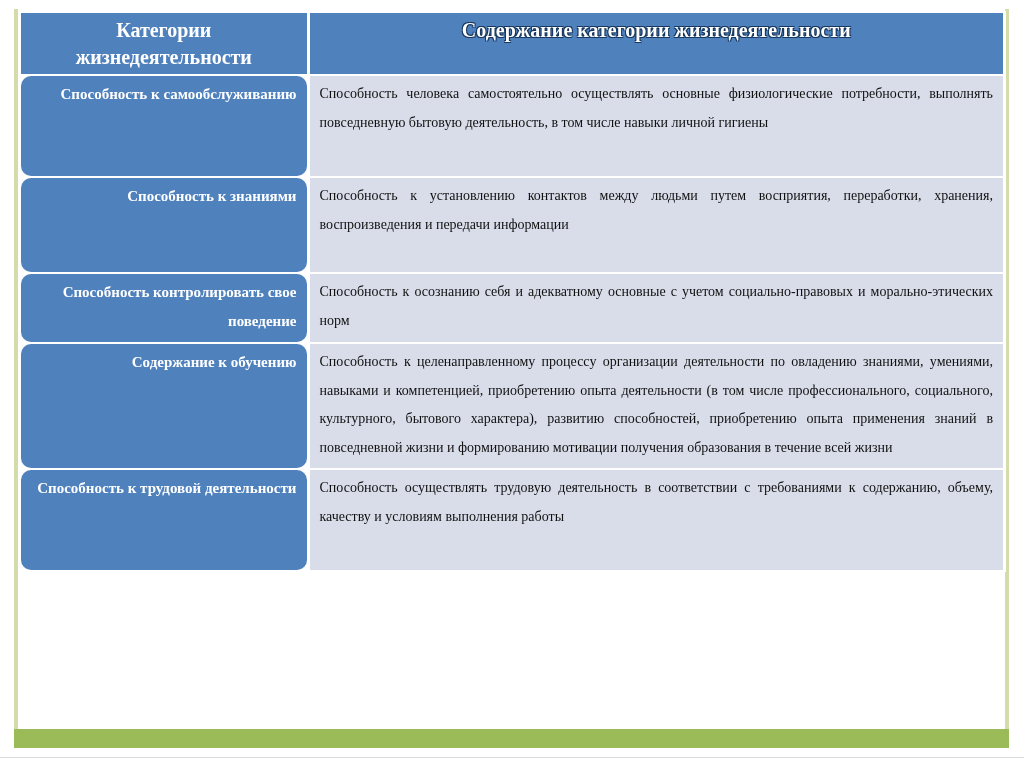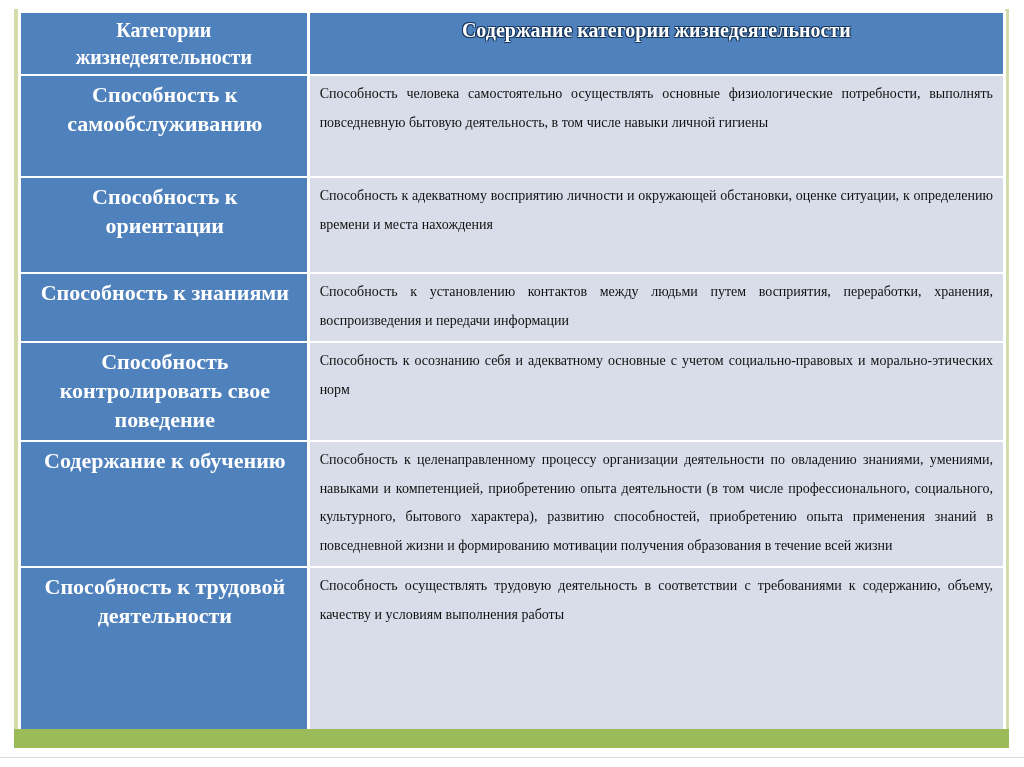--- a/index.html
+++ b/index.html
@@ -49,24 +49,25 @@
       -1px  1px 0 var(--outline-navy),
        1px  1px 0 var(--outline-navy);
     font-family: Liberation Serif, serif;
   }
   col.c1{width:286px;}
   col.c2{width:696px;}
   td.cat{
     background:var(--category-blue);
     color:var(--header-text);
     font-weight:bold;
-    font-size:22px;
+    font-size:15px;
     line-height:29px;
-    text-align:center;
+    text-align:right;
     padding:4px 10px 6px 12px;
+    border-radius:10px;
   }
   td.desc{
     background:var(--content-bg);
     color:var(--content-text);
     font-size:14px;
     line-height:28.5px;
     text-align:justify;
     padding:4px 10px 6px 10px;
   }
   
@@ -104,24 +105,20 @@
           <th class="cat-header">Категории жизнедеятельности</th>
           <th class="content-header">Содержание категории жизнедеятельности</th>
         </tr>
       </thead>
       <tbody>
           <tr>
             <td class="cat">Способность к самообслуживанию</td>
             <td class="desc">Способность человека самостоятельно осуществлять основные физиологические потребности, выполнять повседневную бытовую деятельность, в том числе навыки личной гигиены</td>
           </tr>
           <tr>
-            <td class="cat">Способность к ориентации</td>
-            <td class="desc">Способность к адекватному восприятию личности и окружающей обстановки, оценке ситуации, к определению времени и места нахождения</td>
-          </tr>
-          <tr>
             <td class="cat">Способность к знаниями</td>
             <td class="desc">Способность к установлению контактов между людьми путем восприятия, переработки, хранения, воспроизведения и передачи информации</td>
           </tr>
           <tr>
             <td class="cat">Способность контролировать свое поведение</td>
             <td class="desc">Способность к осознанию себя и адекватному основные с учетом социально-правовых и морально-этических норм</td>
           </tr>
           <tr>
             <td class="cat">Содержание к обучению</td>
             <td class="desc">Способность к целенаправленному процессу организации деятельности по овладению знаниями, умениями, навыками и компетенцией, приобретению опыта деятельности (в том числе профессионального, социального, культурного, бытового характера), развитию способностей, приобретению опыта применения знаний в повседневной жизни и формированию мотивации получения образования в течение всей жизни</td>

